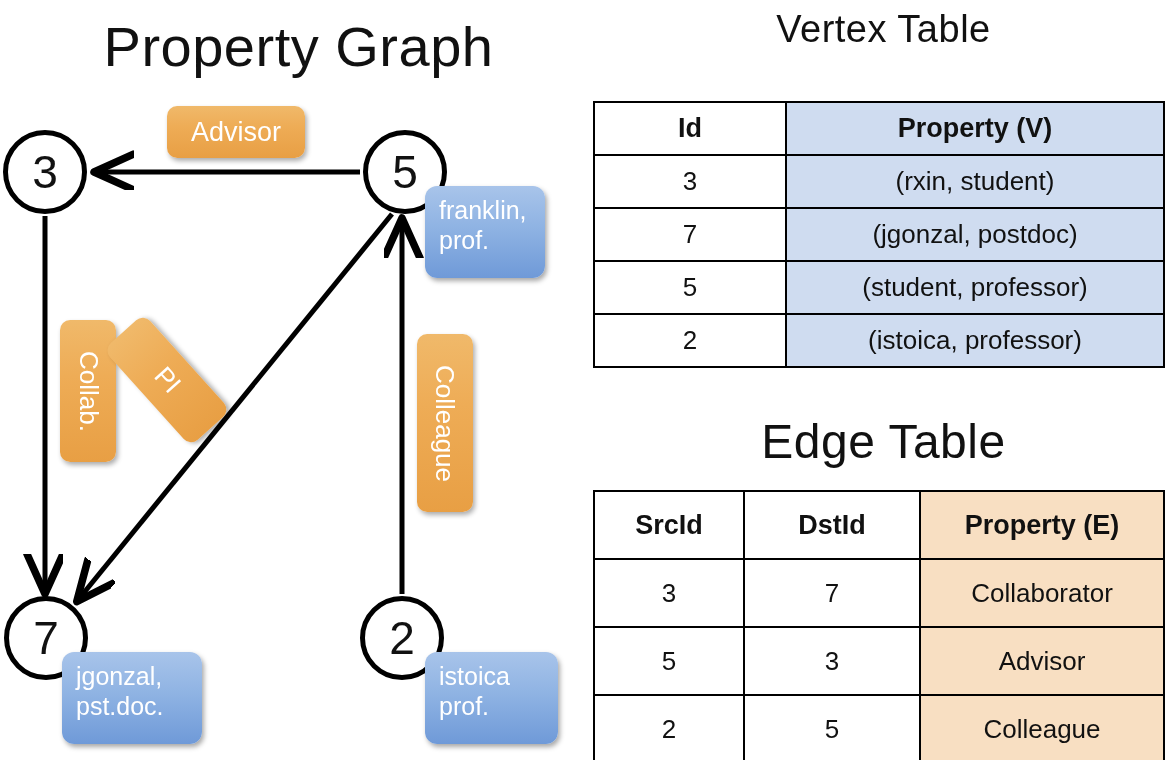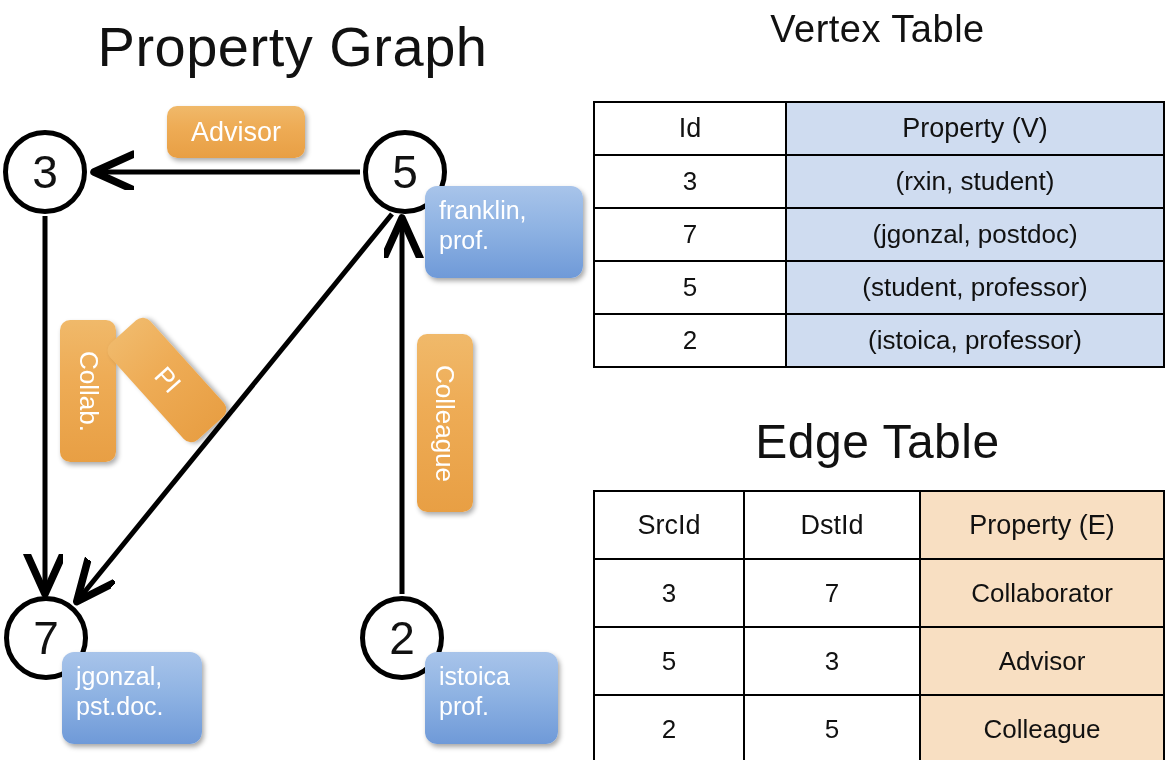--- a/index.html
+++ b/index.html
@@ -17,20 +17,21 @@
   }
 
   
   .title {
     position: absolute;
     font-family: "Liberation Sans", sans-serif;
     font-weight: 400;
     color: #111111;
     letter-spacing: 0.5px;
     white-space: nowrap;
+    padding-left: 6px;
   }
   #title-property-graph {
     left: 0; top: 14px; width: 585px;
     text-align: center;
     font-size: 56px;
   }
   #title-vertex-table {
     left: 585px; top: 8px; width: 585px;
     text-align: center;
     font-size: 38px;
@@ -82,21 +83,21 @@
     color: #ffffff;
     font-family: "Liberation Sans", sans-serif;
     font-size: 25px;
     line-height: 1.18;
     padding: 10px 14px;
     box-sizing: border-box;
     z-index: 6;
     white-space: pre-line;
   }
   #prop-rxin     { left: 62px;  top: 186px; width: 136px; height: 92px; }
-  #prop-franklin { left: 425px; top: 186px; width: 158px; height: 92px; }
+  #prop-franklin { left: 425px; top: 186px; width: 120px; height: 92px; }
   #prop-jgonzal  { left: 62px;  top: 652px; width: 140px; height: 92px; }
   #prop-istoica  { left: 425px; top: 652px; width: 133px; height: 92px; }
 
   
   .edge-label {
     position: absolute;
     border-radius: 10px;
     background: linear-gradient(to bottom, #f0b96a 0%, #eeac56 40%, #e89f44 100%);
     box-shadow: 2px 3px 5px rgba(0,0,0,0.33);
     color: #ffffff;
@@ -151,21 +152,21 @@
   .data-table td, .data-table th {
     border: 2px solid #000;
     text-align: center;
     padding: 0;
     font-weight: 400;
     font-size: 26px;
     color: #111;
     background: #ffffff;
   }
   .data-table th {
-    font-weight: 400;
+    font-weight: 700;
     font-size: 27px;
   }
 
   #vertex-table {
     left: 593px; top: 101px;
     width: 570px;
   }
   #vertex-table col.c-id  { width: 192px; }
   #vertex-table col.c-prop{ width: 378px; }
   #vertex-table tr { height: 53px; }

